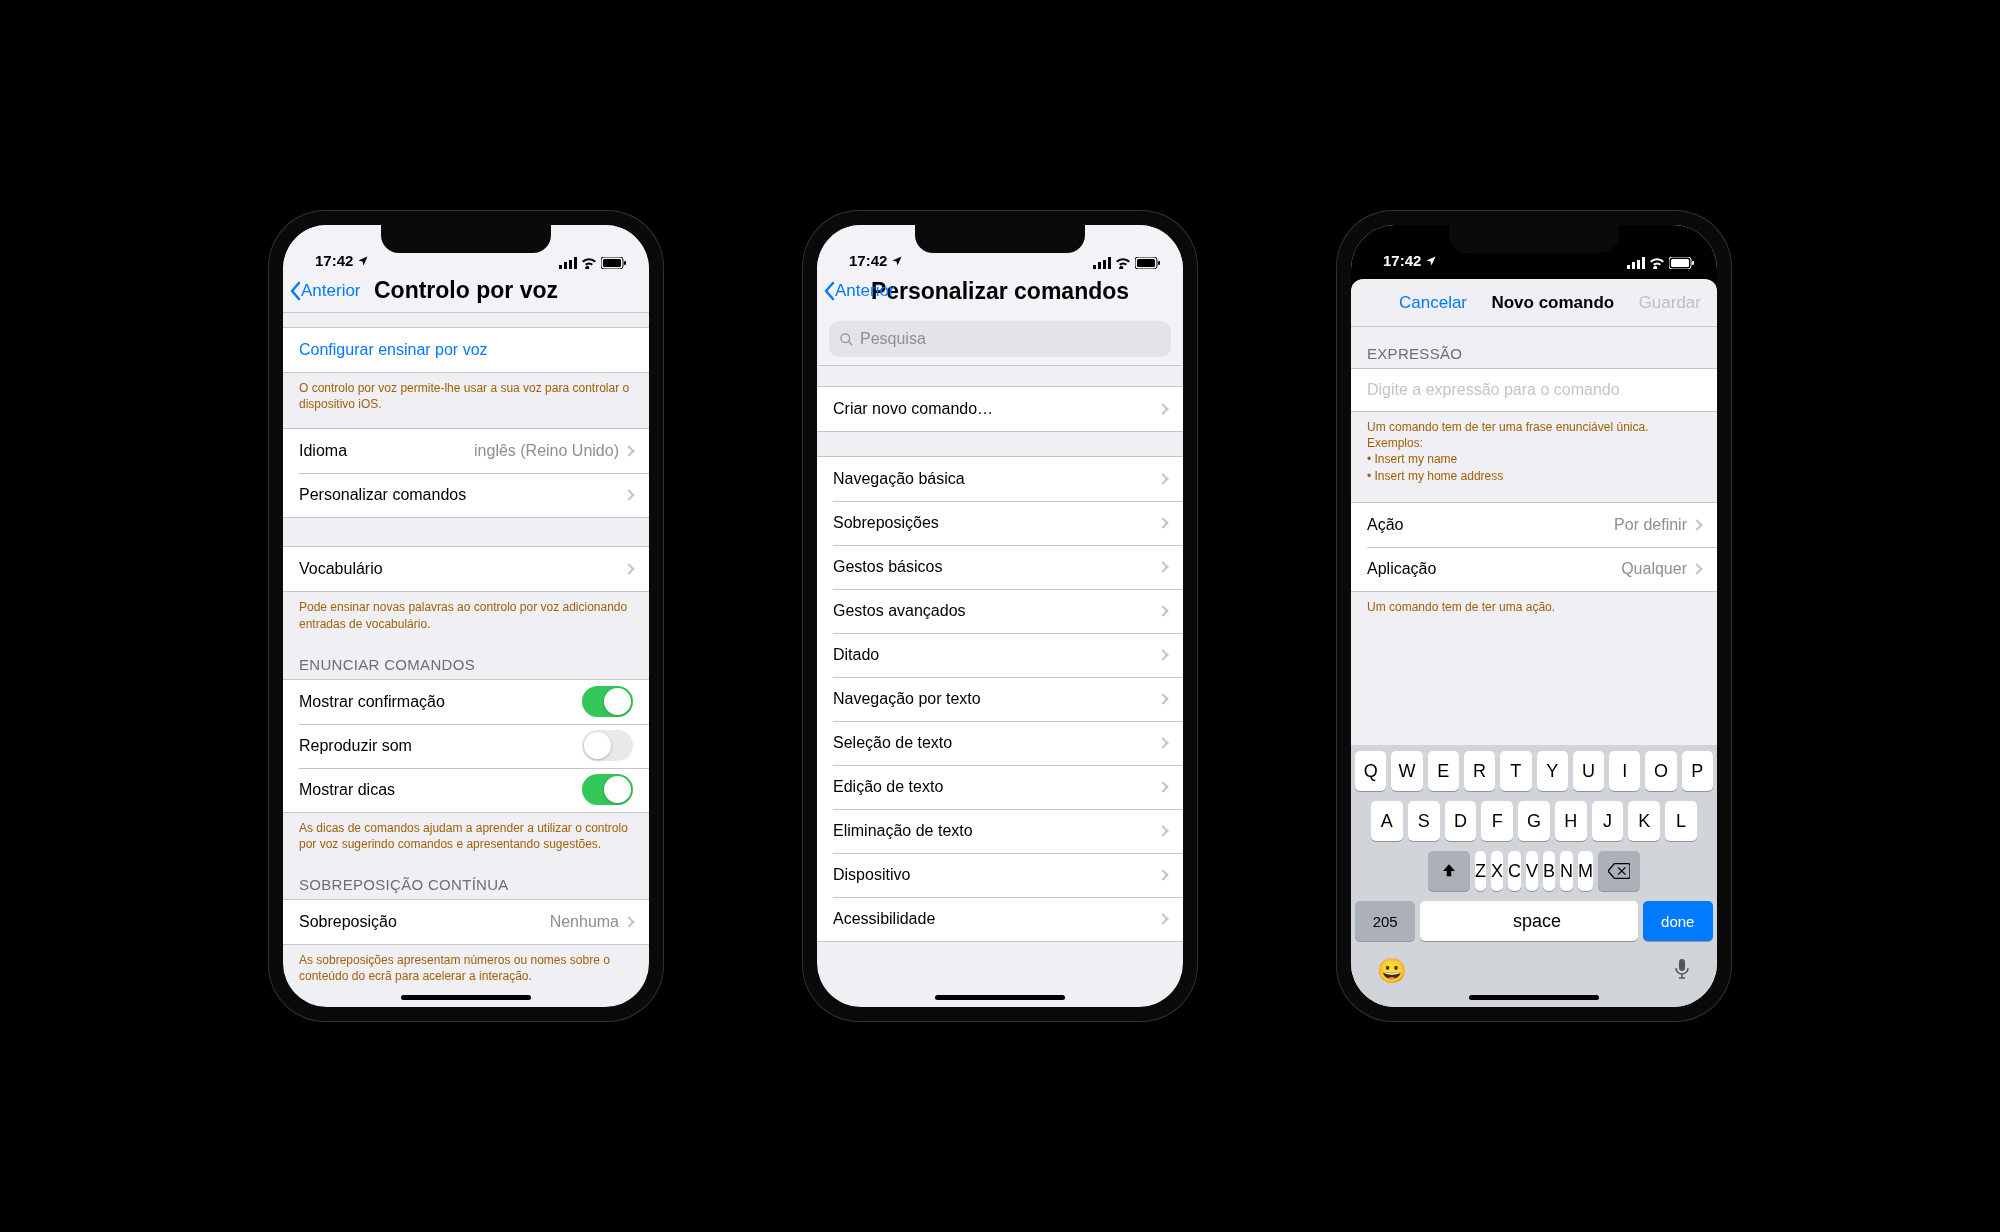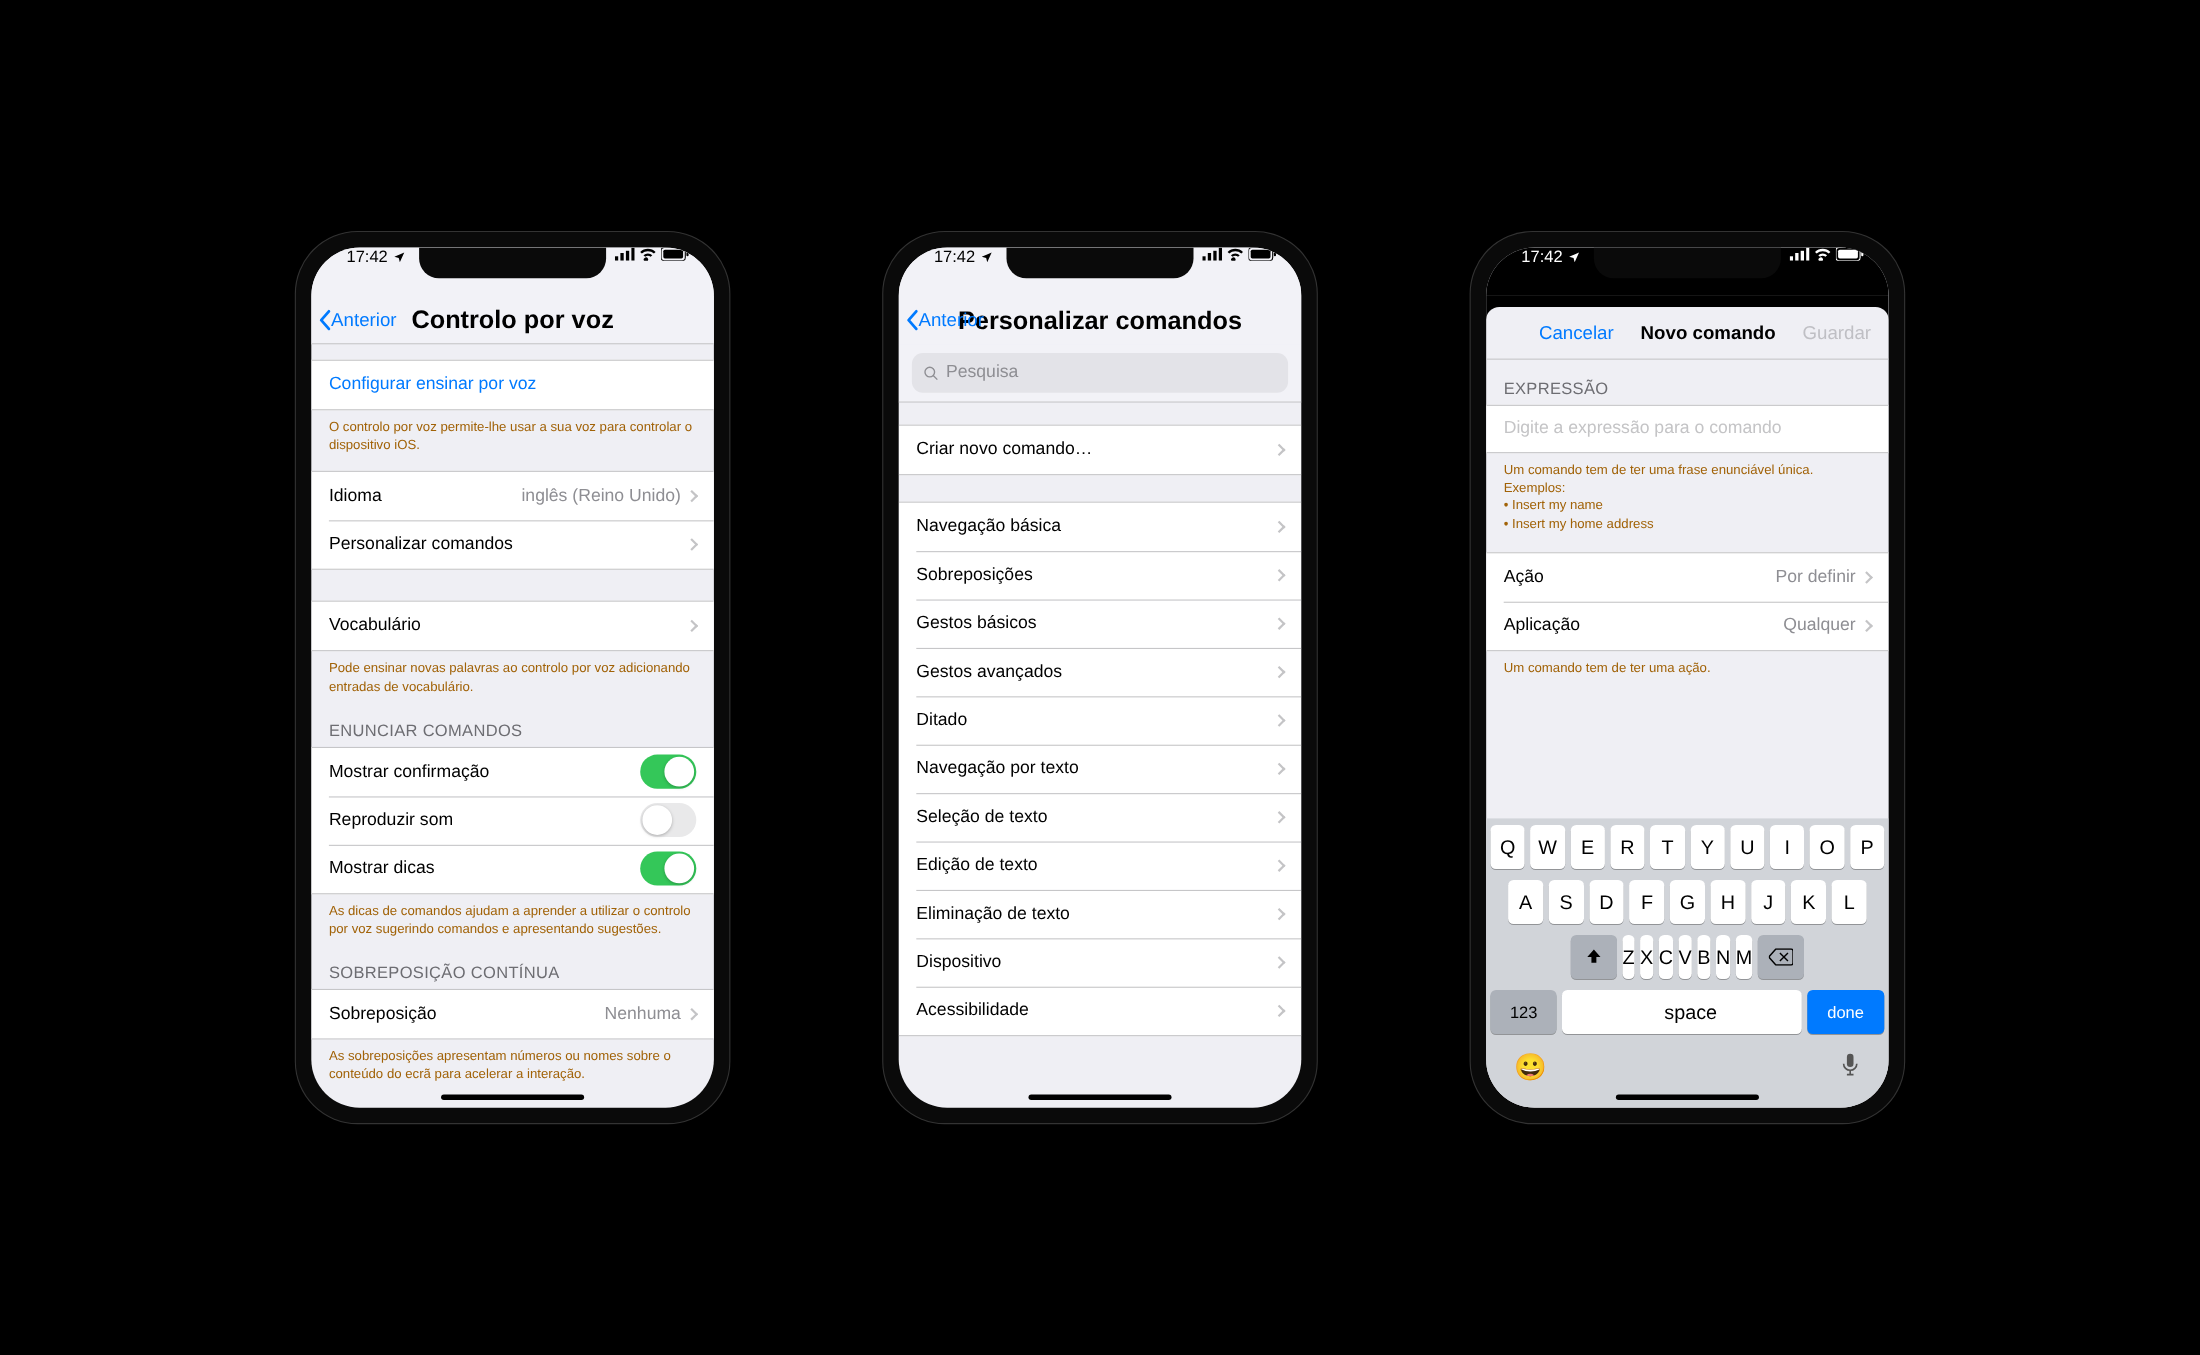--- a/index.html
+++ b/index.html
@@ -40,24 +40,24 @@
     width: 170px;
     height: 28px;
     background: #0a0a0a;
     border-radius: 0 0 18px 18px;
     z-index: 50;
   }
   .status-bar {
     height: 44px;
     display: flex;
     justify-content: space-between;
-    align-items: flex-start;
+    align-items: flex-end;
     padding: 0 22px 0 32px;
     font-size: 15px;
-    font-weight: 400;
+    font-weight: 700;
     background: #f2f2f7;
   }
   .screen.modal .status-bar { background:#000; color:#fff;}
   .status-left { display:flex; align-items:center; gap:4px;}
   .status-right { display:flex; align-items:center; gap:4px;}
   .nav-bar {
     height: 44px;
     background: #f2f2f7;
     border-bottom: 0.5px solid #c6c6c8;
     display: flex;
@@ -529,21 +529,21 @@
                 <div class="key">M</div>
               </div>
             <div class="key wide">
               <svg width="22" height="16" viewBox="0 0 24 16">
                   <path d="M7 0h15a2 2 0 012 2v12a2 2 0 01-2 2H7l-7-8 7-8z" fill="none" stroke="#000" stroke-width="1.4"></path>
                   <path d="M11 4l8 8M19 4l-8 8" stroke="#000" stroke-width="1.4"></path>
                 </svg>
             </div>
           </div>
           <div class="krow">
-            <div class="key num">123</div>
+            <div class="key num">205</div>
             <div class="key space">space</div>
             <div class="key done">done</div>
           </div>
           <div class="kb-bottom">
             <span style="font-size:24px">😀</span>
             <span>
               <svg width="18" height="24" viewBox="0 0 18 24">
                   <rect x="6" y="2" width="6" height="12" rx="3" fill="#555"></rect>
                   <path d="M3 11a6 6 0 0012 0M9 17v4M6 21h6" stroke="#555" stroke-width="1.5" fill="none"></path>
                 </svg>

